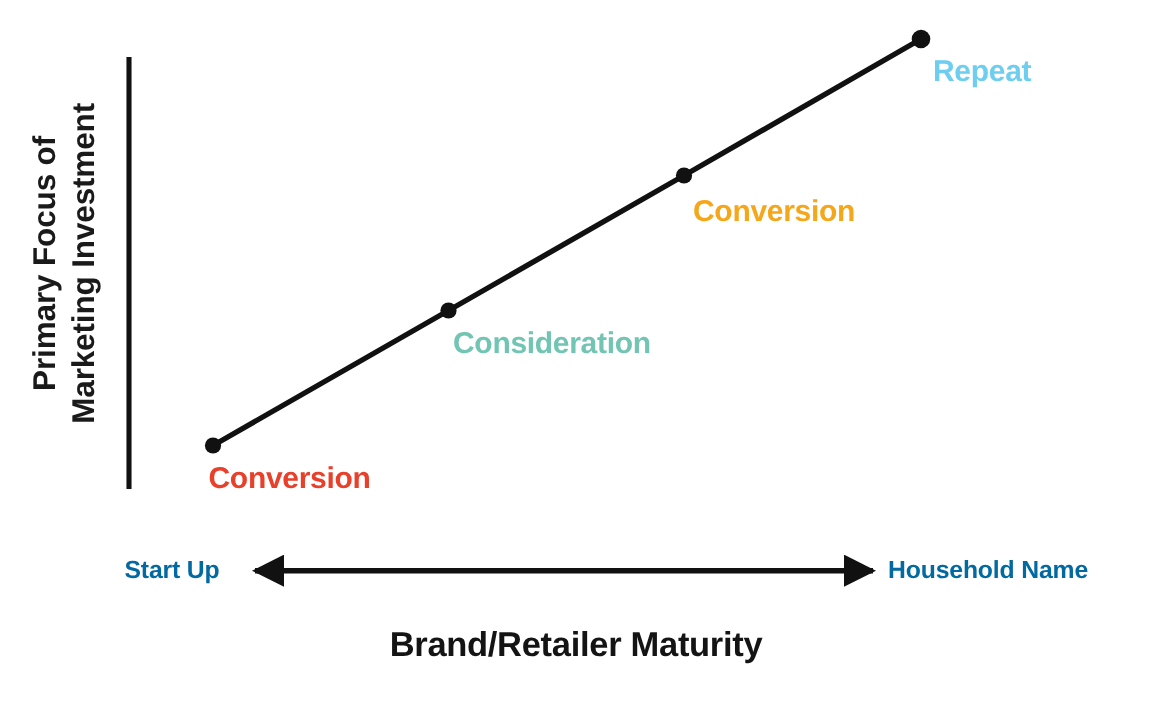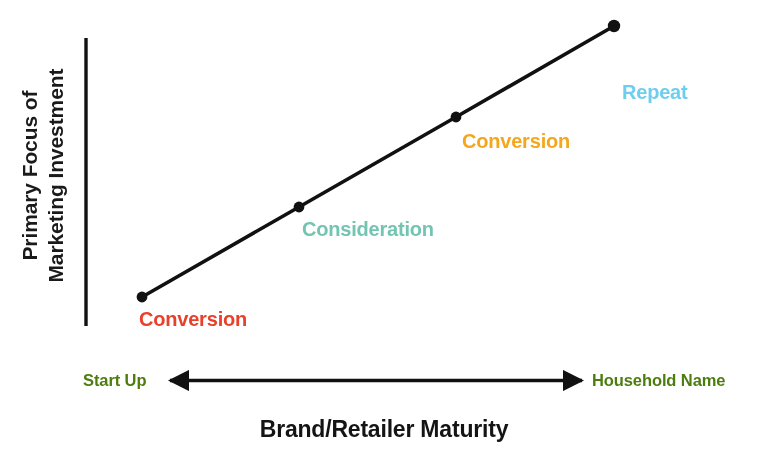--- a/index.html
+++ b/index.html
@@ -66,21 +66,21 @@
     white-space: nowrap;
     letter-spacing: -0.2px;
     line-height: 1;
   }
 
   
   .axis-end-label {
     position: absolute;
     font-size: 16.5px;
     font-weight: 700;
-    color: #4d7c0f;
+    color: #0369a1;
     white-space: nowrap;
     line-height: 1;
     letter-spacing: -0.1px;
   }
   #axis-label-left  { left: 83px;  top: 372px; }
   #axis-label-right { left: 592px; top: 372px; text-align: center; }
 
   
   .x-axis-title {
     position: absolute;
@@ -128,20 +128,20 @@
 
     <line x1="170" y1="380.5" x2="582" y2="380.5" stroke="#111111" stroke-width="3.6" marker-start="url(#arrow-left)" marker-end="url(#arrow-right)"></line>
   </svg>
 
   <div class="point-label" id="label-awareness" style="left:139px; top:309px; color:#E8402A;">Conversion</div>
 
   <div class="point-label" id="label-conversion" style="left:462px; top:131px; color:#F5A71B;">Conversion</div>
 
   <div class="point-label" id="label-consideration" style="left:302px; top:219px; color:#72C5B2;">Consideration</div>
 
-  <div class="point-label" id="label-repeat" style="left:622px; top:38px; color:#6DCEEF;margin-top:44px;">Repeat</div>
+  <div class="point-label" id="label-repeat" style="left:622px; top:38px; color:#6DCEEF;">Repeat</div>
 
   <div class="axis-end-label" id="axis-label-left">Start Up</div>
   <div class="axis-end-label" id="axis-label-right">Household Name</div>
 
   <div class="x-axis-title">Brand/Retailer Maturity</div>
 
 </div>
 
 </body></html>

